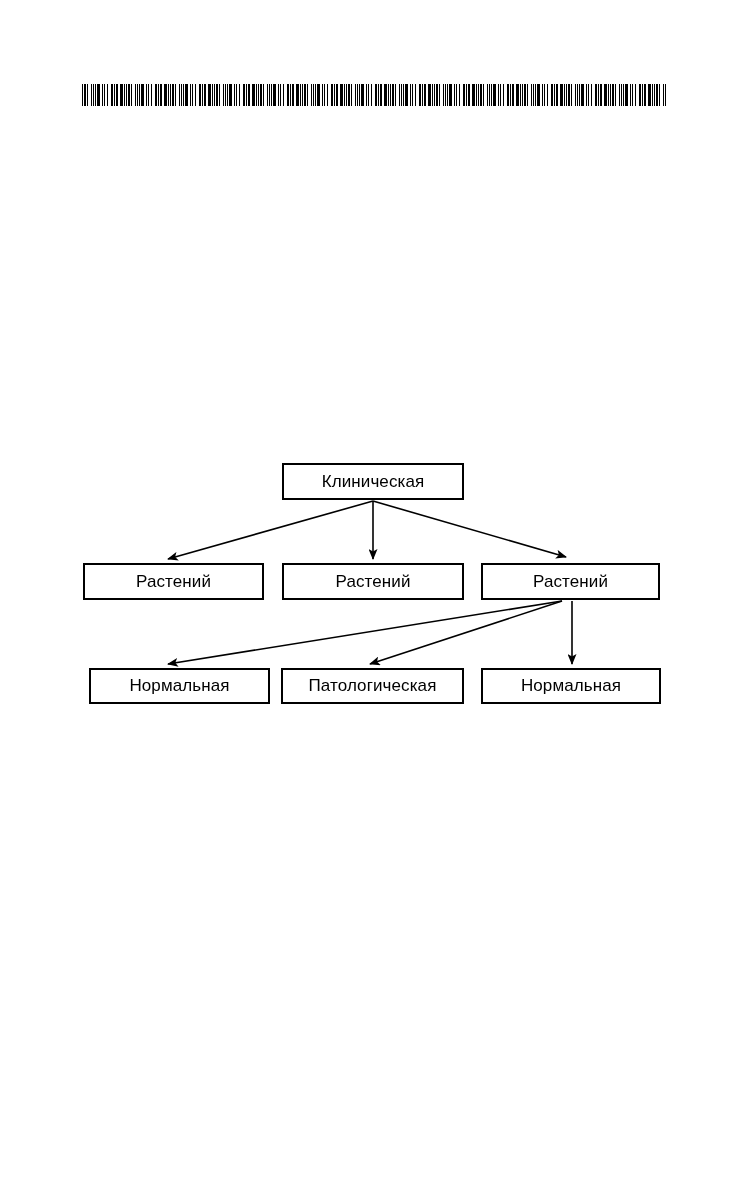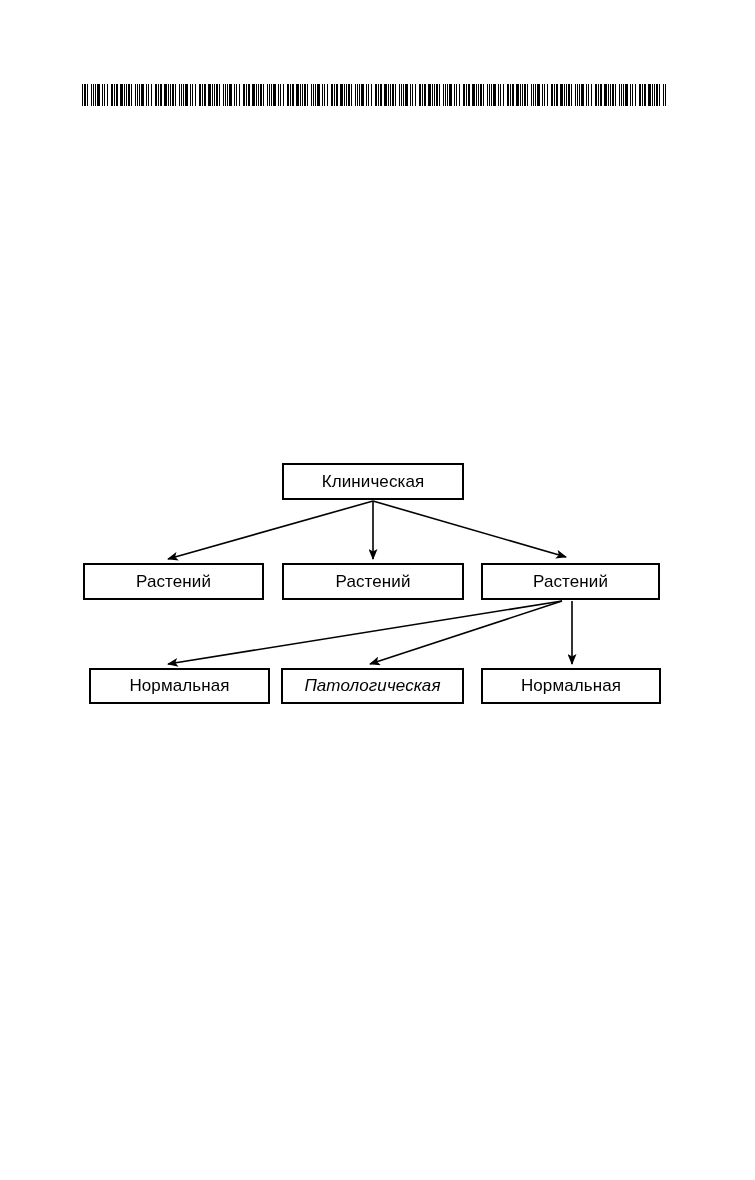--- a/index.html
+++ b/index.html
@@ -515,21 +515,21 @@
     </div>
 
     <div class="node" style="left:481px; top:563px; width:179px; height:37px;">
       <span class="node-label">Растений</span>
     </div>
 
     <div class="node" style="left:83px; top:668px; width:181px; height:36px;margin-left:6px;">
       <span class="node-label">Нормальная</span>
     </div>
 
-    <div class="node" style="left:281px; top:668px; width:183px; height:36px;font-style:italic;">
+    <div class="node" style="left:281px; top:668px; width:183px; height:36px;">
       <span class="node-label">Патологическая</span>
     </div>
 
     <div class="node" style="left:481px; top:668px; width:180px; height:36px;">
       <span class="node-label">Нормальная</span>
     </div>
 
   </div>
 </div>
 

